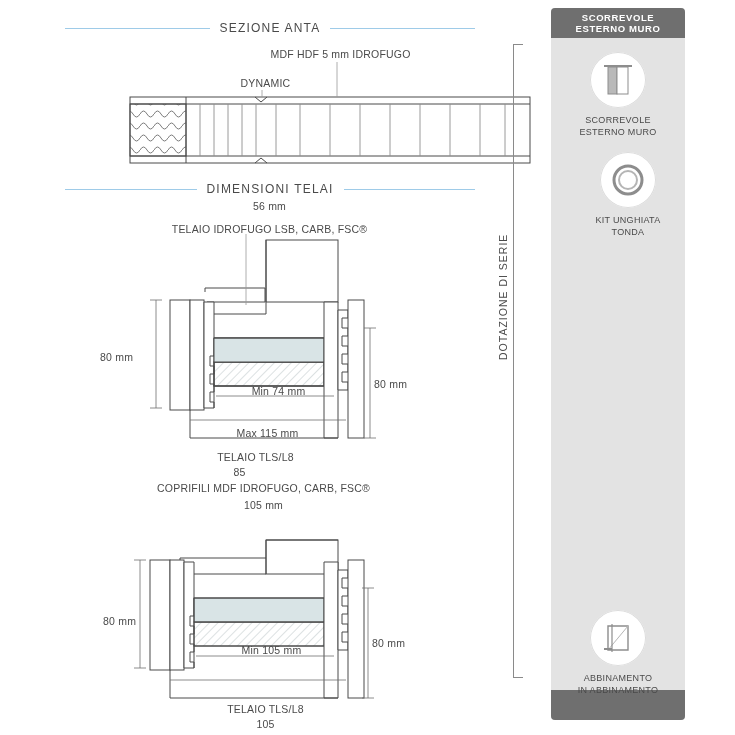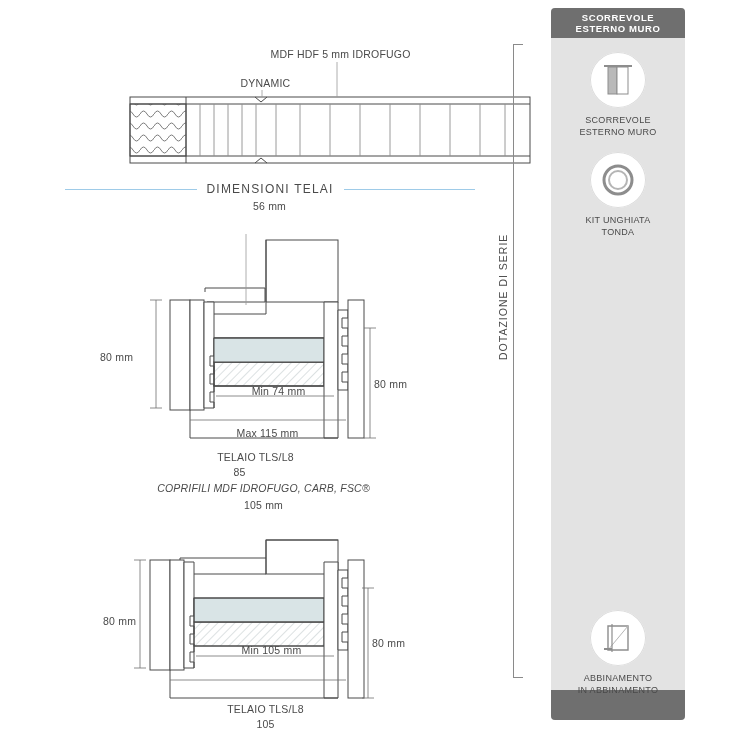--- a/index.html
+++ b/index.html
@@ -133,39 +133,45 @@
   }
 
   svg { display: block; }
   .svgwrap { position: absolute; left: 0; top: 0; }
 </style>
 </head>
 <body>
 
 <div class="page">
 
+  <div class="sec-head" style="left:65px; top:21px; width:410px;">
+    <div class="rule"></div>
+    <div class="txt">SEZIONE ANTA</div>
+    <div class="rule"></div>
+  </div>
 
   <div class="lbl c" style="left:337px; top:48px;">MDF HDF 5 mm IDROFUGO</div>
   <div class="lbl c" style="left:262px; top:77px;">DYNAMIC</div>
 
   <div class="sec-head" style="left:65px; top:182px; width:410px;">
     <div class="rule"></div>
     <div class="txt">DIMENSIONI TELAI</div>
     <div class="rule"></div>
   </div>
 
   <div class="lbl c" style="left:266px; top:200px;">56 mm</div>
+  <div class="lbl c" style="left:266px; top:223px;">TELAIO IDROFUGO LSB, CARB, FSC®</div>
   <div class="lbl" style="left:100px; top:351px;">80 mm</div>
   <div class="lbl" style="left:374px; top:378px;">80 mm</div>
   <div class="lbl c" style="left:275px; top:385px;">Min 74 mm</div>
   <div class="lbl c" style="left:264px; top:427px;">Max 115 mm</div>
   <div class="lbl c" style="left:252px; top:451px;">TELAIO TLS/L8</div>
   <div class="lbl c" style="left:236px; top:466px;">85</div>
 
-  <div class="lbl c" style="left:260px; top:482px;font-style:italic;">COPRIFILI MDF IDROFUGO, CARB, FSC®</div>
+  <div class="lbl c" style="left:260px; top:482px;">COPRIFILI MDF IDROFUGO, CARB, FSC®</div>
   <div class="lbl c" style="left:260px; top:499px;">105 mm</div>
   <div class="lbl" style="left:103px; top:615px;">80 mm</div>
   <div class="lbl" style="left:372px; top:637px;">80 mm</div>
   <div class="lbl c" style="left:268px; top:644px;">Min 105 mm</div>
   <div class="lbl c" style="left:262px; top:687px;margin-top:46px;">Max 135 mm</div>
   <div class="lbl c" style="left:262px; top:703px;">TELAIO TLS/L8</div>
   <div class="lbl c" style="left:262px; top:718px;">105</div>
 
   <div class="svgwrap">
   <svg width="735" height="735" viewBox="0 0 735 735" xmlns="http://www.w3.org/2000/svg">
@@ -304,21 +310,21 @@
         <rect x="27" y="15" width="11" height="27" fill="#ffffff" stroke="#8d8d8d" stroke-width="1"></rect>
         <line x1="14" y1="14" x2="42" y2="14" stroke="#8d8d8d" stroke-width="2"></line>
       </svg>
     </div>
     <div class="cap">
       <div>SCORREVOLE</div>
       <div>ESTERNO MURO</div>
     </div>
   </div>
 
-  <div class="panel-item" style="top:152px;">
+  <div class="panel-item" style="top:152px;margin-left:10px;">
     <div class="circ">
       <svg width="56" height="56" viewBox="0 0 56 56">
         <circle cx="28" cy="28" r="14" fill="none" stroke="#8d8d8d" stroke-width="3"></circle>
         <circle cx="28" cy="28" r="9" fill="none" stroke="#b5b5b5" stroke-width="2"></circle>
       </svg>
     </div>
     <div class="cap">
       <div>KIT UNGHIATA</div>
       <div>TONDA</div>
     </div>

